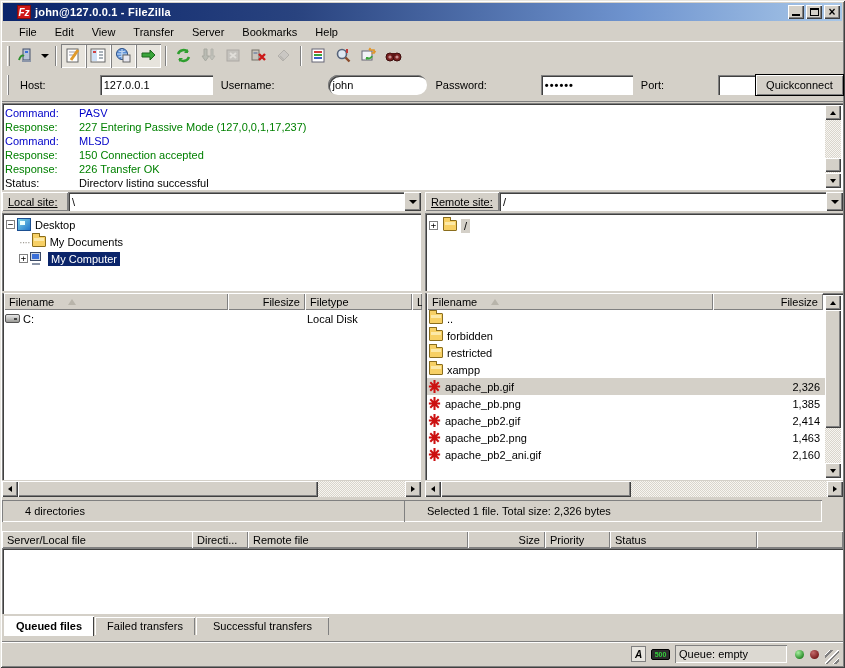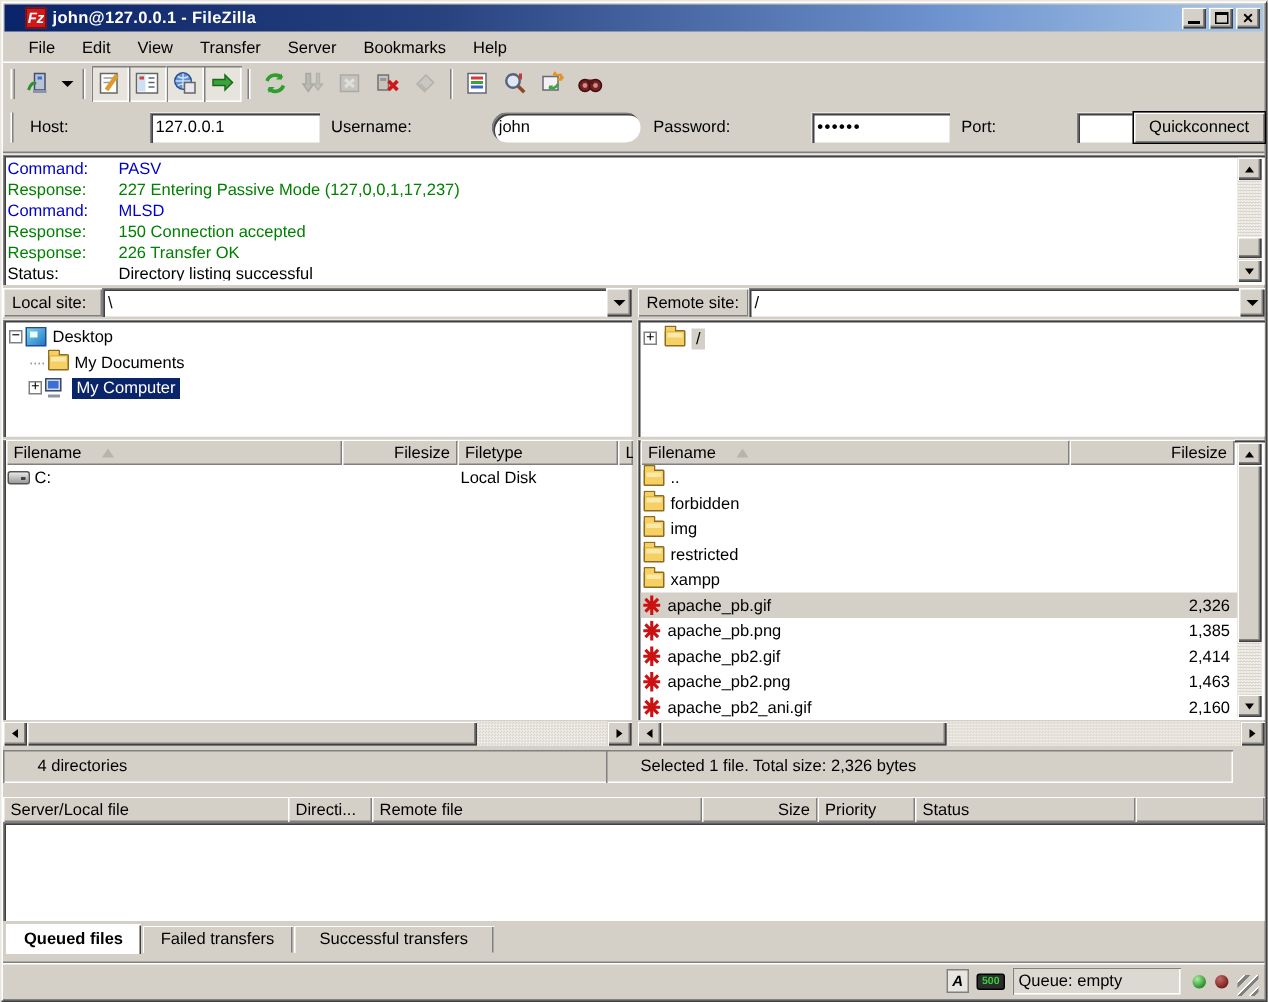--- a/index.html
+++ b/index.html
@@ -60,21 +60,21 @@
   
   .sb-btn{background:#d4d0c8;box-shadow:inset 1px 1px 0 #fff, inset -1px -1px 0 #404040, inset -2px -2px 0 #808080;
     display:flex;align-items:center;justify-content:center;}
   .track{background:#ece9e2;background-image:repeating-conic-gradient(#f7f5f1 0% 25%, #d9d5cc 0% 50%);background-size:2px 2px;}
   .t-up{width:0;height:0;border-left:3px solid transparent;border-right:3px solid transparent;border-bottom:4px solid #000;}
   .t-dn{width:0;height:0;border-left:3px solid transparent;border-right:3px solid transparent;border-top:4px solid #000;}
   .t-lf{width:0;height:0;border-top:3px solid transparent;border-bottom:3px solid transparent;border-right:4px solid #000;}
   .t-rt{width:0;height:0;border-top:3px solid transparent;border-bottom:3px solid transparent;border-left:4px solid #000;}
   .thumb{background:#d4d0c8;box-shadow:inset 1px 1px 0 #fff, inset -1px -1px 0 #404040, inset -2px -2px 0 #808080;}
   
-  .site-label{height:19px;display:flex;align-items:center;padding:0 6px;}
+  .site-label{height:19px;display:flex;align-items:center;padding:0 6px;text-decoration:underline;}
   .combo-text{background:#fff;box-shadow:inset 1px 1px 0 #808080, inset 2px 2px 0 #404040;height:19px;display:flex;align-items:center;padding:0 4px;}
   .combo-dd{width:17px;height:19px;}
   .tree-row{height:17px;display:flex;align-items:center;white-space:nowrap;}
   .expander{width:9px;height:9px;background:#fff;border:1px solid #808080;display:flex;align-items:center;justify-content:center;
     font-size:9px;line-height:7px;font-family:"DejaVu Sans Mono",monospace;flex:none;}
   .sel-navy{background:#0a246a;color:#fff;padding:1px 3px;}
   .sel-gray{background:#d4d0c8;padding:1px 3px;}
   
   .folder{width:14px;height:11px;position:relative;background:#f7d065;border:1px solid #8a6d1d;border-radius:1px;margin:0 4px 0 2px;flex:none;}
   .folder::before{content:"";position:absolute;left:-1px;top:-4px;width:6px;height:3px;background:#f7d065;border:1px solid #8a6d1d;border-bottom:none;border-radius:1px 1px 0 0;}
@@ -430,24 +430,20 @@
       <div class="file-row" style="position:relative">
           <span class="folder"></span>
           <span>..</span>
         </div>
       <div class="file-row" style="position:relative">
           <span class="folder"></span>
           <span>forbidden</span>
         </div>
       <div class="file-row" style="position:relative">
           <span class="folder"></span>
-          <span>img</span>
-        </div>
-      <div class="file-row" style="position:relative">
-          <span class="folder"></span>
           <span>restricted</span>
         </div>
       <div class="file-row" style="position:relative">
           <span class="folder"></span>
           <span>xampp</span>
         </div>
       <div class="file-row" style="position:relative;background:#d4d0c8">
         <svg class="imgfile" viewBox="0 0 16 16">
             <path d="M8 1 L8 15 M2 8 L14 8 M3.5 3.5 L12.5 12.5 M12.5 3.5 L3.5 12.5" stroke="#cc1111" stroke-width="2.2"></path>
           </svg>

